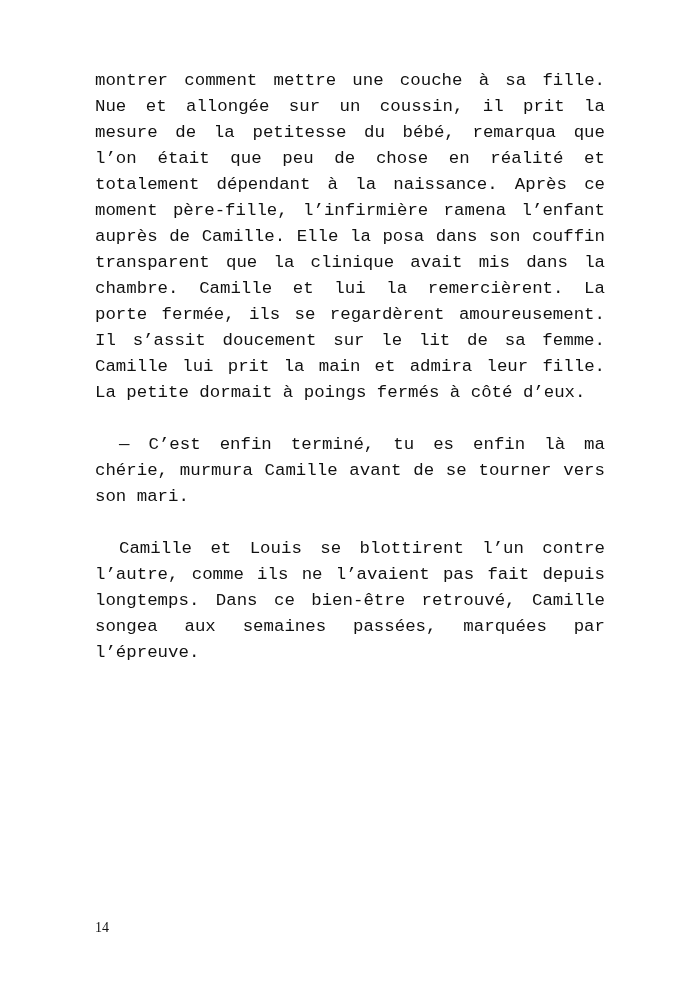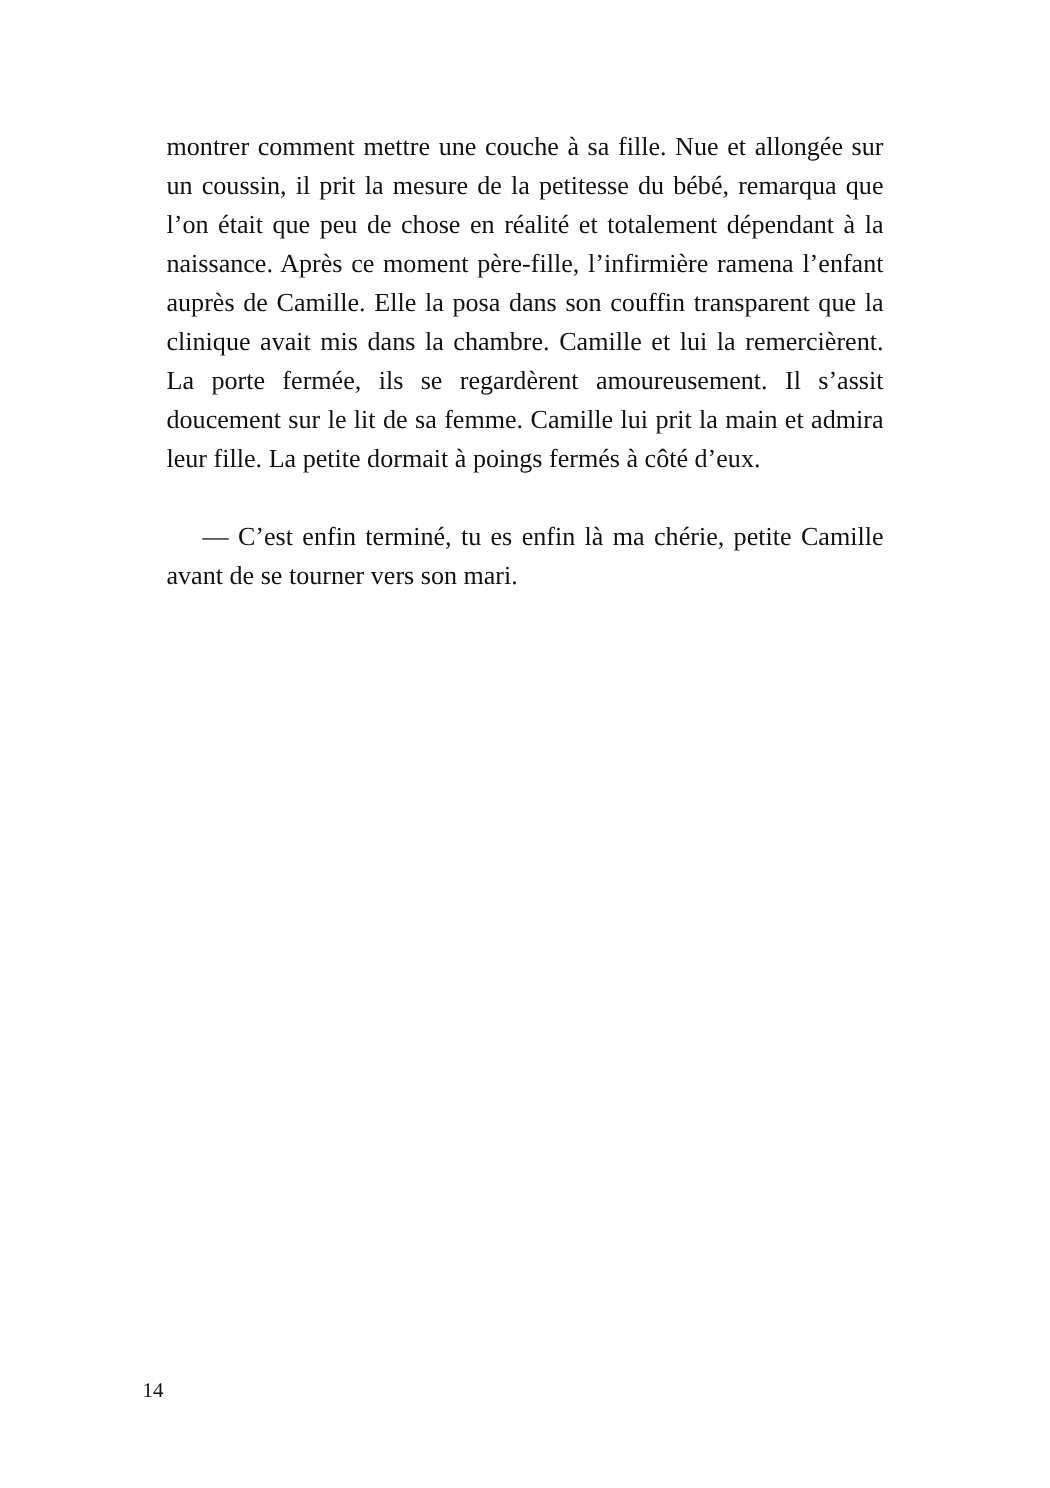--- a/index.html
+++ b/index.html
@@ -24,24 +24,25 @@
     }
     .text-block {
       position: absolute;
       left: 95px;
       top: 68px;
       width: 510px;
       font-size: 17.4px;
       line-height: 26px;
     }
     .para {
-      margin: 16px;
+      margin: 0;
       text-align: justify;
       text-align-last: left;
       hyphens: none;
+      font-family: Liberation Mono, monospace;
     }
     .para.indent {
       text-indent: 24px;
     }
     .para + .para {
       margin-top: 26px;
     }
     .page-number {
       position: absolute;
       left: 95px;
@@ -49,16 +50,17 @@
       font-size: 14px;
       line-height: 26px;
     }
   </style>
 </head>
 <body>
 
 <div class="page">
   <div class="text-block">
     <p class="para">montrer comment mettre une couche à sa fille. Nue et allongée sur un coussin, il prit la mesure de la petitesse du bébé, remarqua que l’on était que peu de chose en réalité et totalement dépendant à la naissance. Après ce moment père-fille, l’infirmière ramena l’enfant auprès de Camille. Elle la posa dans son couffin transparent que la clinique avait mis dans la chambre. Camille et lui la remercièrent. La porte fermée, ils se regardèrent amoureusement. Il s’assit doucement sur le lit de sa femme. Camille lui prit la main et admira leur fille. La petite dormait à poings fermés à côté d’eux.</p>
-    <p class="para indent">— C’est enfin terminé, tu es enfin là ma chérie, petite Camille avant de se tourner vers son mari.</p>
+    <p class="para indent">— C’est enfin terminé, tu es enfin là ma chérie, murmura Camille avant de se tourner vers son mari.</p>
+    <p class="para indent">Camille et Louis se blottirent l’un contre l’autre, comme ils ne l’avaient pas fait depuis longtemps. Dans ce bien-être retrouvé, Camille songea aux semaines passées, marquées par l’épreuve.</p>
   </div>
   <div class="page-number">14</div>
 </div>
 
 </body></html>

